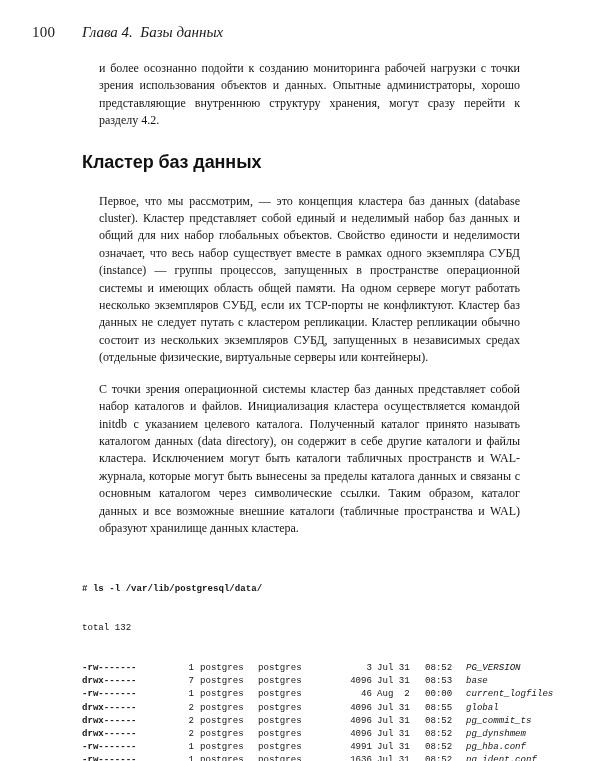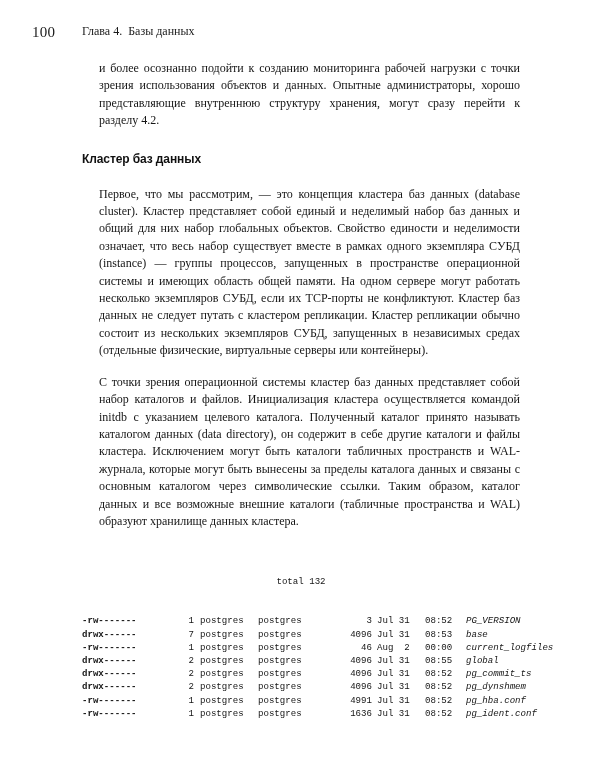--- a/index.html
+++ b/index.html
@@ -39,21 +39,22 @@
     font-family: "Liberation Serif", serif;
     font-size: 15px;
     letter-spacing: 0.2px;
     color: #1a1a1a;
   }
   .chapter-title {
     position: absolute;
     left: 82px;
     top: 0;
     font-family: "Liberation Serif", serif;
-    font-size: 12px;
+    font-style: italic;
+    font-size: 15px;
     color: #1a1a1a;
     white-space: pre;
   }
 
   
   .column {
     position: absolute;
     left: 82px;
     top: 60px;
     width: 438px;
@@ -72,39 +73,39 @@
   p.body-text:last-child { margin-bottom: 0; }
 
   p.tight { margin-bottom: 0; }
 
   .em { }
 
   h2.section-heading {
     margin: 22px 0 20px 0;
     font-family: "Liberation Sans", sans-serif;
     font-weight: bold;
-    font-size: 12px;
+    font-size: 18px;
     letter-spacing: -0.1px;
     color: #111111;
   }
 
   
   .code-block {
     margin-top: 18px;
     font-family: "Liberation Mono", "DejaVu Sans Mono", monospace;
     font-size: 9.1px;
     line-height: 13.2px;
     color: #151515;
     white-space: pre;
   }
   .code-cmd {
     font-weight: bold;
     display: block;
   }
-  .code-total { display: block; text-align: center; }
+  .code-total { display: block; }
 
   .ls-row {
     display: block;
     white-space: pre;
   }
   .col-perm  { display: inline-block; width: 88px; font-weight: bold; }
   .col-links { display: inline-block; width: 24px; text-align: right; }
   .col-owner { display: inline-block; width: 58px; padding-left: 6px; }
   .col-group { display: inline-block; width: 58px; }
   .col-size  { display: inline-block; width: 56px; text-align: right; }
@@ -127,18 +128,19 @@
     <p class="body-text">и более осознанно подойти к созданию мониторинга рабочей нагрузки с точки зрения использования объектов и данных. Опытные администраторы, хорошо представляющие внутреннюю структуру хранения, могут сразу перейти к разделу 4.2.</p>
 
     <h2 class="section-heading">Кластер баз данных</h2>
 
     <p class="body-text"><span>Первое, что мы рассмотрим, — это концепция </span><span class="em">кластера баз данных</span><span> (database cluster). Кластер представляет собой единый и неделимый набор баз данных и общий для них набор глобальных объектов. Свойство единости и неделимости означает, что весь набор существует вместе в рамках одного </span><span class="em">экземпляра</span><span> СУБД (instance) — группы процессов, запущенных в пространстве операционной системы и имеющих область общей памяти. На одном сервере могут работать несколько экземпляров СУБД, если их TCP-порты не конфликтуют. Кластер баз данных не следует путать с кластером репликации. Кластер репликации обычно состоит из нескольких экземпляров СУБД, запущенных в независимых средах (отдельные физические, виртуальные серверы или контейнеры).</span></p>
 
     <p class="body-text"><span>С точки зрения операционной системы кластер баз данных представляет собой набор каталогов и файлов. Инициализация кластера осуществляется командой initdb с указанием целевого каталога. Полученный каталог принято называть </span><span class="em">каталогом данных</span><span> (data directory), он содержит в себе другие каталоги и файлы кластера. Исключением могут быть каталоги табличных пространств и WAL-журнала, которые могут быть вынесены за пределы каталога данных и связаны с основным каталогом через символические ссылки. Таким образом, каталог данных и все возможные внешние каталоги (табличные пространства и WAL) образуют хранилище данных кластера.</span></p>
 
 
     <div class="code-block">
+      <span class="code-cmd"># ls -l /var/lib/postgresql/data/</span>
       <span class="code-total">total 132</span>
       <span id="ls-rows"><span class="ls-row"><span class="col-perm">-rw-------</span><span class="col-links">1</span><span class="col-owner">postgres</span><span class="col-group">postgres</span><span class="col-size">3</span><span class="col-date">Jul 31</span><span class="col-time">08:52</span><span class="col-name">PG_VERSION</span></span><span class="ls-row"><span class="col-perm">drwx------</span><span class="col-links">7</span><span class="col-owner">postgres</span><span class="col-group">postgres</span><span class="col-size">4096</span><span class="col-date">Jul 31</span><span class="col-time">08:53</span><span class="col-name">base</span></span><span class="ls-row"><span class="col-perm">-rw-------</span><span class="col-links">1</span><span class="col-owner">postgres</span><span class="col-group">postgres</span><span class="col-size">46</span><span class="col-date">Aug  2</span><span class="col-time">00:00</span><span class="col-name">current_logfiles</span></span><span class="ls-row"><span class="col-perm">drwx------</span><span class="col-links">2</span><span class="col-owner">postgres</span><span class="col-group">postgres</span><span class="col-size">4096</span><span class="col-date">Jul 31</span><span class="col-time">08:55</span><span class="col-name">global</span></span><span class="ls-row"><span class="col-perm">drwx------</span><span class="col-links">2</span><span class="col-owner">postgres</span><span class="col-group">postgres</span><span class="col-size">4096</span><span class="col-date">Jul 31</span><span class="col-time">08:52</span><span class="col-name">pg_commit_ts</span></span><span class="ls-row"><span class="col-perm">drwx------</span><span class="col-links">2</span><span class="col-owner">postgres</span><span class="col-group">postgres</span><span class="col-size">4096</span><span class="col-date">Jul 31</span><span class="col-time">08:52</span><span class="col-name">pg_dynshmem</span></span><span class="ls-row"><span class="col-perm">-rw-------</span><span class="col-links">1</span><span class="col-owner">postgres</span><span class="col-group">postgres</span><span class="col-size">4991</span><span class="col-date">Jul 31</span><span class="col-time">08:52</span><span class="col-name">pg_hba.conf</span></span><span class="ls-row"><span class="col-perm">-rw-------</span><span class="col-links">1</span><span class="col-owner">postgres</span><span class="col-group">postgres</span><span class="col-size">1636</span><span class="col-date">Jul 31</span><span class="col-time">08:52</span><span class="col-name">pg_ident.conf</span></span></span>
     </div>
 
   </div>
 </div>
 
 </body></html>

